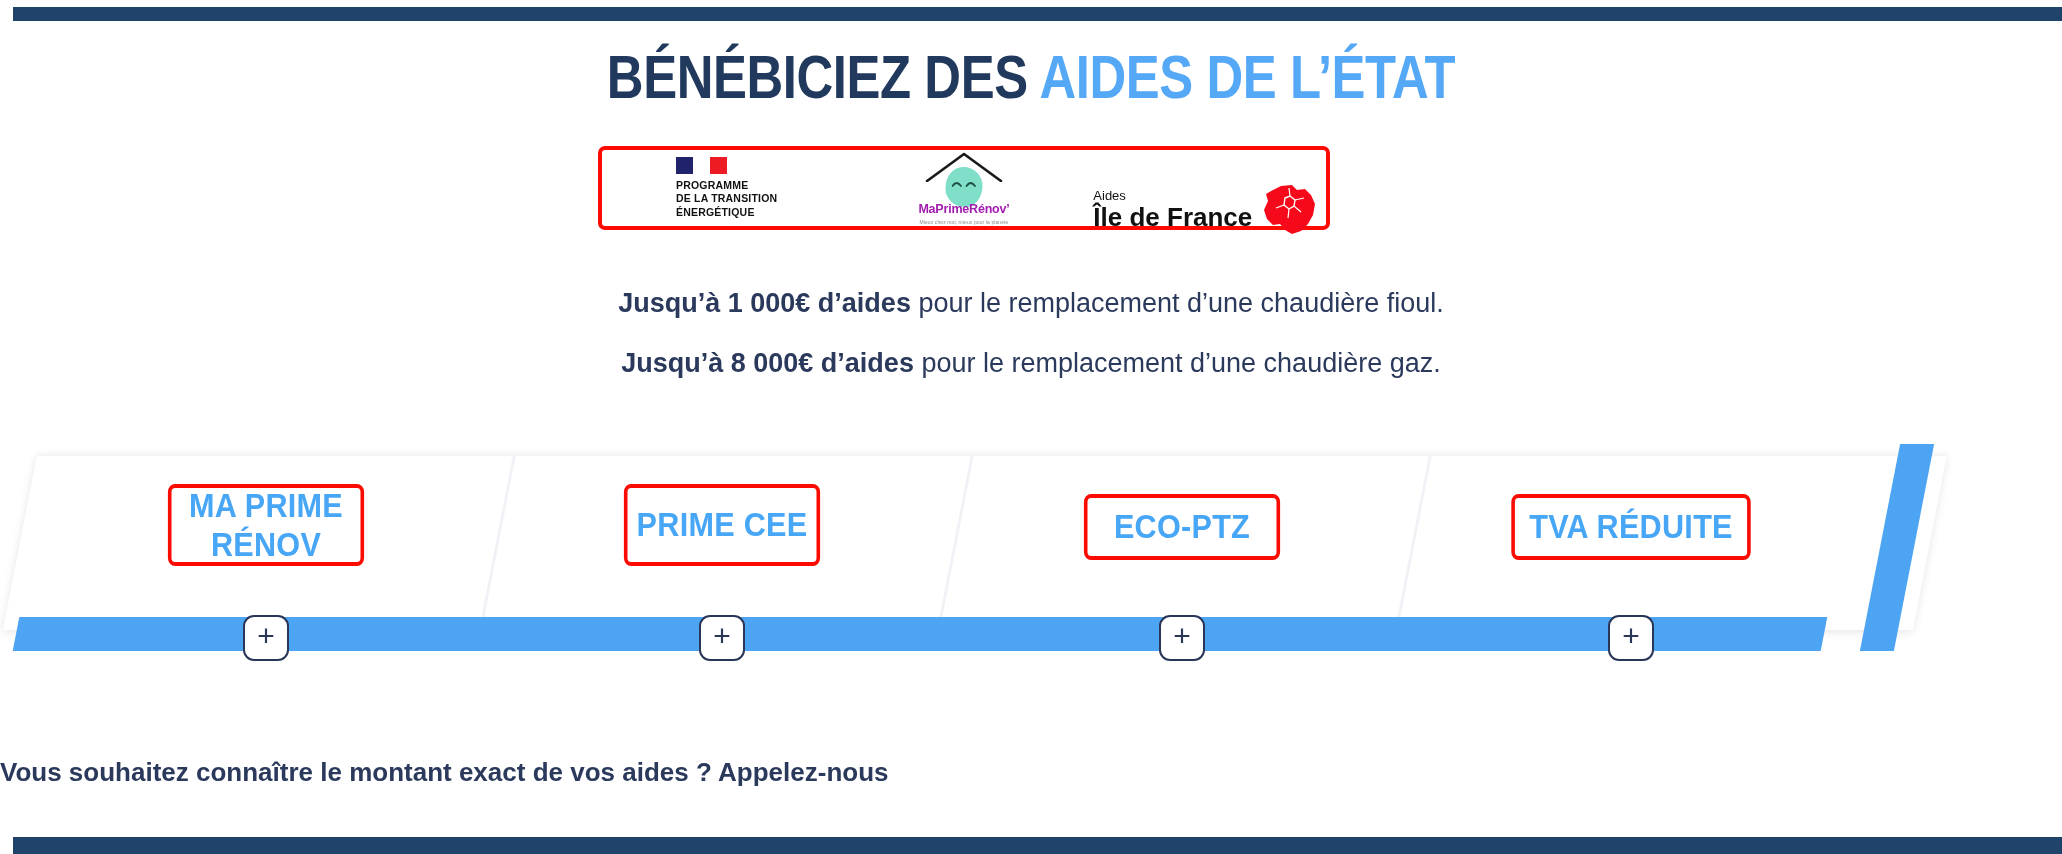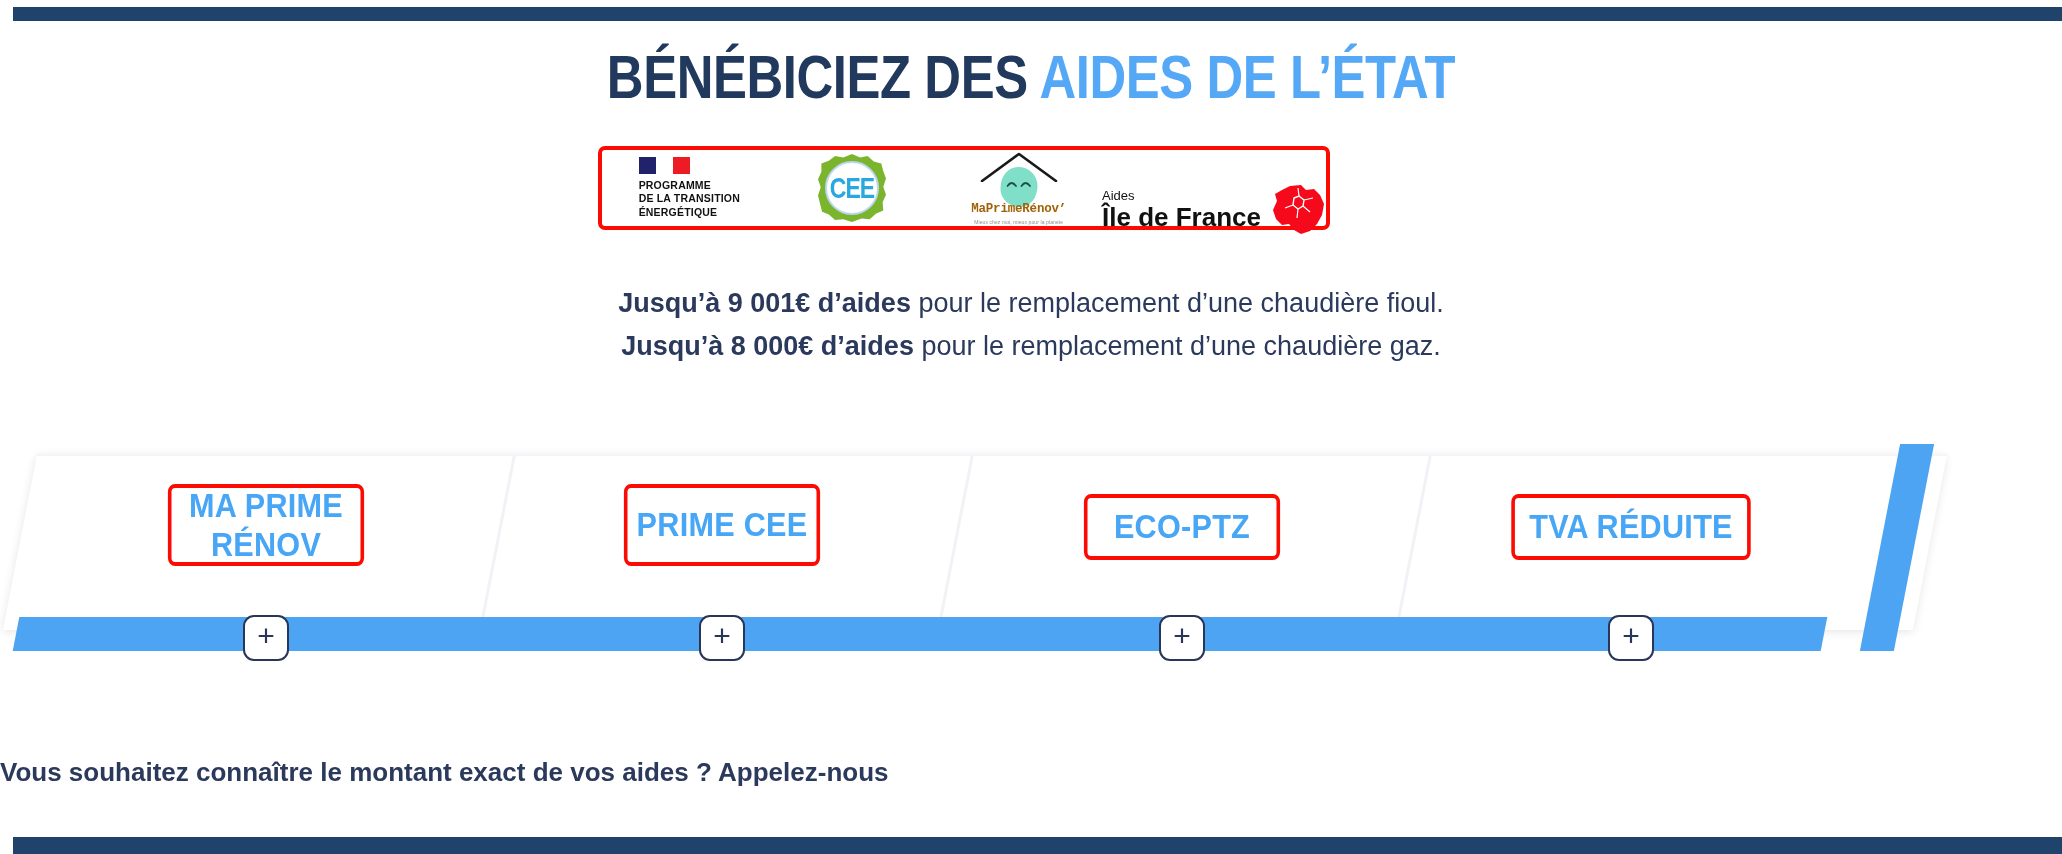--- a/index.html
+++ b/index.html
@@ -120,23 +120,22 @@
     border-radius: 48% 52% 46% 54% / 52% 48% 54% 46%;
   }
   .mpr-eyes {
     position: absolute; top: 29px; left: 50%;
     transform: translateX(-50%);
     width: 25px; height: 9px;
   }
   .mpr-name {
     position: absolute; bottom: 10px; left: 0; width: 100%;
     text-align: center;
-    font-size: 12.5px; font-weight: 700; color: #a16207;
+    font-size: 12.5px; font-weight: 700; color: #a21caf;
     letter-spacing: -0.2px;
-    font-family: Liberation Mono, monospace;
   }
   .mpr-tag {
     position: absolute; bottom: 1px; left: 0; width: 100%;
     text-align: center;
     font-size: 5px; color: #8d8d8d; letter-spacing: 0.1px;
   }
 
   
   .idf { display: flex; align-items: center; gap: 7px; margin-top: 44px; }
   .idf-text { text-align: left; color: #111111; }
@@ -148,21 +147,21 @@
   .sub {
     position: absolute;
     left: 0; width: 100%;
     text-align: center;
     font-size: 27px;
     color: #2b3a5c;
     white-space: nowrap;
   }
   .sub b { font-weight: 700; }
   .sub--1 { top: 288px; }
-  .sub--2 { top: 331px; }
+  .sub--2 { top: 348px; }
 
   
   .panel-zone { position: absolute; top: 440px; left: 0; width: 2013px; height: 220px; }
 
   .panel {
     position: absolute;
     top: 14px; left: 20px;
     width: 1910px; height: 176px;
     background: #ffffff;
     transform: skewX(-11deg);
@@ -256,28 +255,20 @@
           <i class="r"></i>
       </div>
       <div class="pte-text">
         <div>PROGRAMME</div>
         <div>DE LA TRANSITION</div>
         <div>ÉNERGÉTIQUE</div>
       </div>
     </div>
   </div>
 
-  <div class="logo-slot">
-    <div class="cee-wrap">
-      <div class="cee-star"></div>
-      <div class="cee-disc">
-        <span>CEE</span>
-      </div>
-    </div>
-  </div>
 
   <div class="logo-slot">
     <div class="mpr">
       <svg class="mpr-roof" viewBox="0 0 78 30">
         <path d="M2 29 L39 2 L76 29" fill="none" stroke="#1a1a1a" stroke-width="2.6" stroke-linecap="round" stroke-linejoin="round"></path>
       </svg>
       <div class="mpr-blob"></div>
       <svg class="mpr-eyes" viewBox="0 0 25 9">
         <path d="M1 7 Q5 1 9.5 7" fill="none" stroke="#1d4f45" stroke-width="1.8" stroke-linecap="round"></path>
         <path d="M15 7 Q19 1 23.5 7" fill="none" stroke="#1d4f45" stroke-width="1.8" stroke-linecap="round"></path>
@@ -297,21 +288,21 @@
         <path d="M22 2 L33 1 L38 6 L46 5 L52 11 L56 20 L54 31 L49 40 L42 47 L33 50 L26 46 L21 40 L14 41 L8 35 L5 26 L9 17 L7 10 L14 6 Z" fill="#f5091a"></path>
         <path d="M26 14 L31 12 L36 16 L35 22 L30 25 L25 21 Z" fill="none" stroke="#ffffff" stroke-width="1.4"></path>
         <path d="M31 12 L30 4 M36 16 L45 14 M35 22 L42 28 M30 25 L29 34 M25 21 L17 24" fill="none" stroke="#ffffff" stroke-width="1.2"></path>
       </svg>
     </div>
   </div>
 
 </div>
 
 <div class="sub sub--1">
-  <b>Jusqu’à 9 001€ d’aides</b><span> pour le remplacement d’une chaudière fioul.</span>
+  <b>Jusqu’à 1 000€ d’aides</b><span> pour le remplacement d’une chaudière fioul.</span>
 </div>
 <div class="sub sub--2">
   <b>Jusqu’à 8 000€ d’aides</b><span> pour le remplacement d’une chaudière gaz.</span>
 </div>
 
 <div class="panel-zone">
 
   <div class="panel">
     <div class="panel-seg" style="left:476px;"></div>
     <div class="panel-seg" style="left:934px;"></div>

